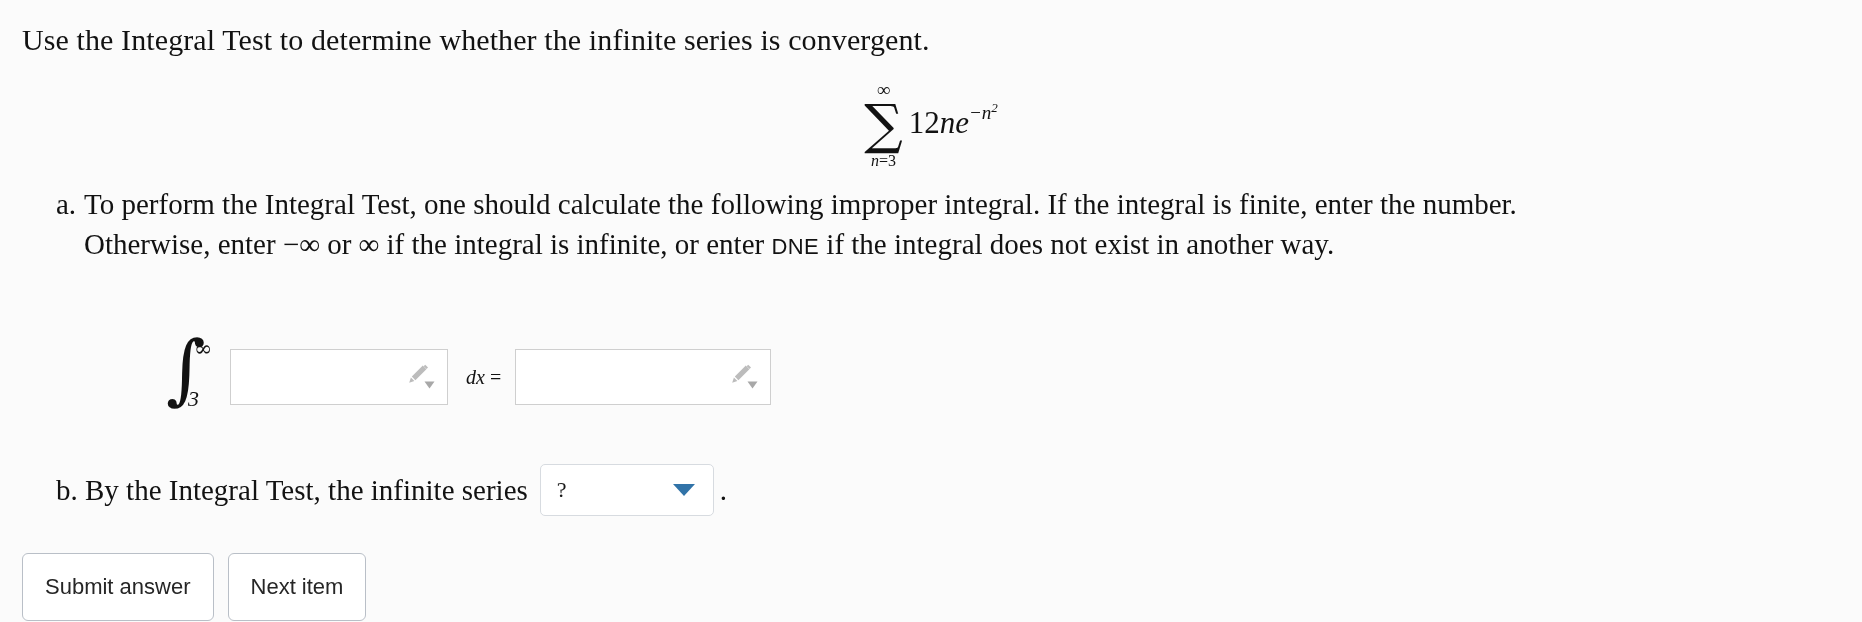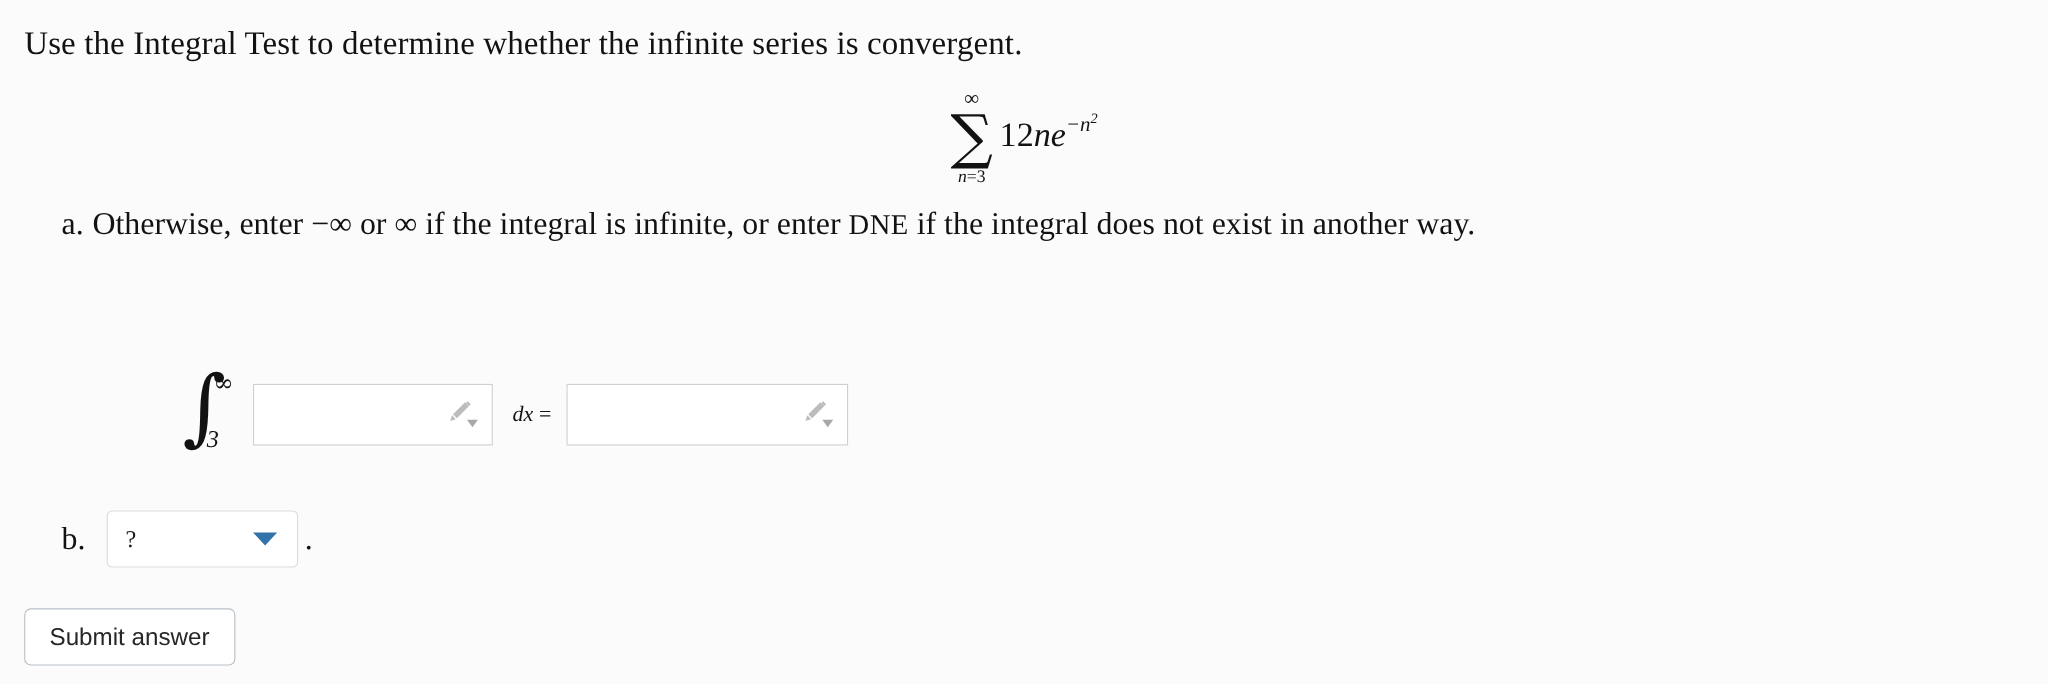--- a/index.html
+++ b/index.html
@@ -108,22 +108,22 @@
     left: 0;
     top: 0;
   }
   .part-a .body {
     margin-left: 28px;
     display: block;
   }
   .part-a .line1 { display: block; white-space: nowrap; }
   .part-a .line2 { display: block; white-space: nowrap; }
   .dne {
-    font-family: Liberation Serif, serif;
-    font-size: 26px;
+    font-family: Liberation Sans, sans-serif;
+    font-size: 22px;
     letter-spacing: 0.4px;
   }
 
   
   .integral-row {
     position: absolute;
     left: 166px;
     top: 334px;
     display: flex;
     align-items: center;
@@ -233,21 +233,21 @@
   
   .button-row {
     position: absolute;
     left: 22px;
     top: 553px;
     display: flex;
     gap: 14px;
   }
   .btn {
     box-sizing: border-box;
-    height: 52px;
+    height: 68px;
     padding: 0 22px;
     background: #ffffff;
     border: 1px solid #b9bfc7;
     border-radius: 6px;
     font-family: "Liberation Sans", "DejaVu Sans", sans-serif;
     font-size: 22px;
     color: #262626;
     display: flex;
     align-items: center;
     justify-content: center;
@@ -265,20 +265,21 @@
     <span class="sigma-block">
       <span class="sigma-lim-top">∞</span>
       <span class="sigma-glyph">∑</span>
       <span class="sigma-lim-bot"><span>n</span><span class="num">=</span><span class="num">3</span></span>
     </span><span class="series-body"><span class="num">12</span><span class="it">n</span><span class="it">e</span><span class="exp"><span>−</span><span>n</span><span class="exp2">2</span></span></span>
   </div>
 
   <div class="part-a">
     <span class="marker">a.</span>
     <span class="body">
+      <span class="line1">To perform the Integral Test, one should calculate the following improper integral. If the integral is finite, enter the number.</span>
       <span class="line2"><span>Otherwise, enter −∞ or ∞ if the integral is infinite, or enter </span><span class="dne">DNE</span><span> if the integral does not exist in another way.</span></span>
     </span>
   </div>
 
   <div class="integral-row">
 
     <span class="integral-sym">
       <span class="int-glyph">∫</span>
       <span class="int-upper">∞</span>
       <span class="int-lower">3</span>
@@ -309,25 +310,26 @@
             <path d="M3.9 13.6 L7.4 17.1 L2.2 18.8 Z"></path>
             <path d="M16.7 0.7 L18.2 -0.8 L21.0 2.0 L19.5 3.5 Z" transform="translate(0,1.6)"></path>
           </g>
           <polygon points="17.5,17.5 27.5,17.5 22.5,24.5" fill="#a8a8a8"></polygon>
         </svg>
       </span>
     </div>
   </div>
 
   <div class="part-b">
-    <span class="b-text">b.</span>&nbsp;
+    <span class="b-text">b.</span>&nbsp;<span class="b-text">By the Integral Test, the infinite series</span>
     <div class="select-box">
       <span>?</span>
       <span class="select-caret"></span>
     </div>
     <span class="period">.</span>
   </div>
 
   <div class="button-row">
     <div class="btn">Submit answer</div>
+    <div class="btn">Next item</div>
   </div>
 
 </div>
 
 </body></html>

